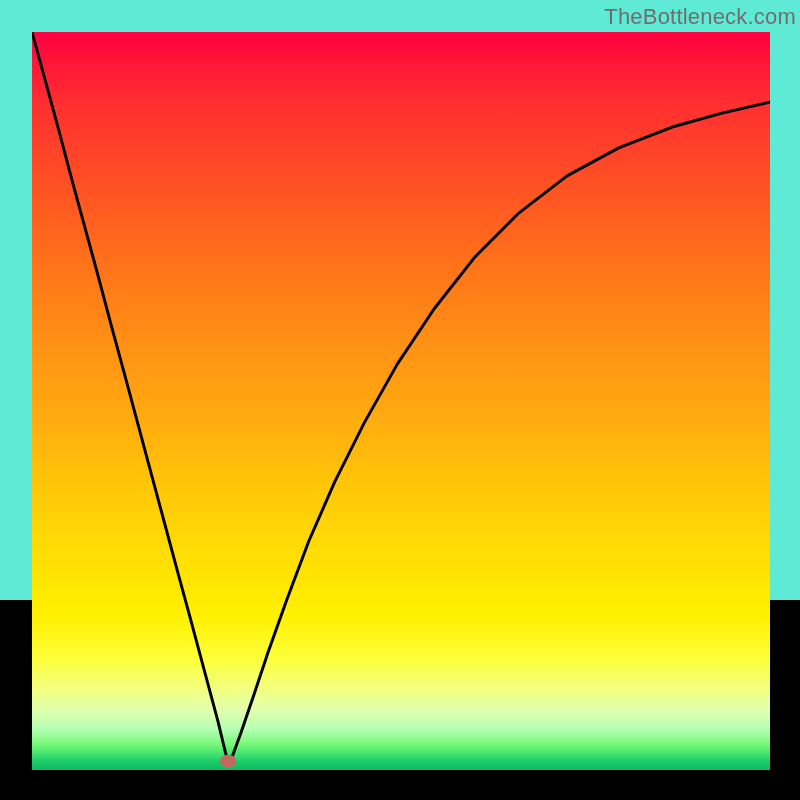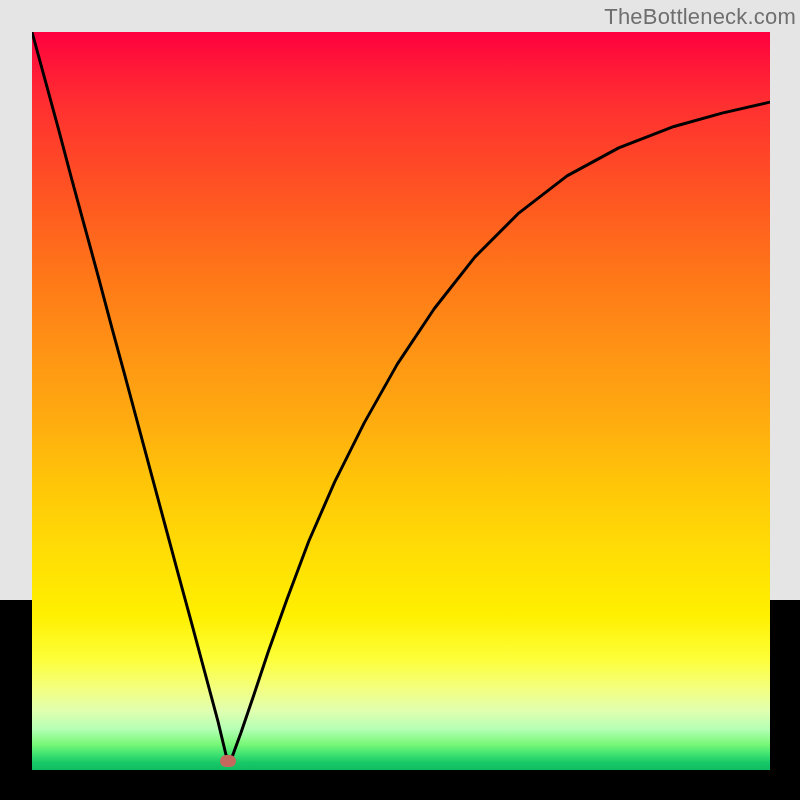--- a/index.html
+++ b/index.html
@@ -1,20 +1,20 @@
 <!DOCTYPE html>
 <html><head>
 <meta charset="utf-8">
 <style>
   * { margin: 0; padding: 0; box-sizing: border-box; }
   body { width: 800px; height: 800px; overflow: hidden; background: #000; }
   .frame {
     width: 800px;
     height: 600px;
-    background: #e5e5e5;
+    background: #5eead4;
     position: relative;
   }
   .plot-area {
     position: absolute;
     left: 32px;
     top: 32px;
     width: 738px;
     height: 738px;
     background: linear-gradient(to bottom,
       #ff0040 0%,

